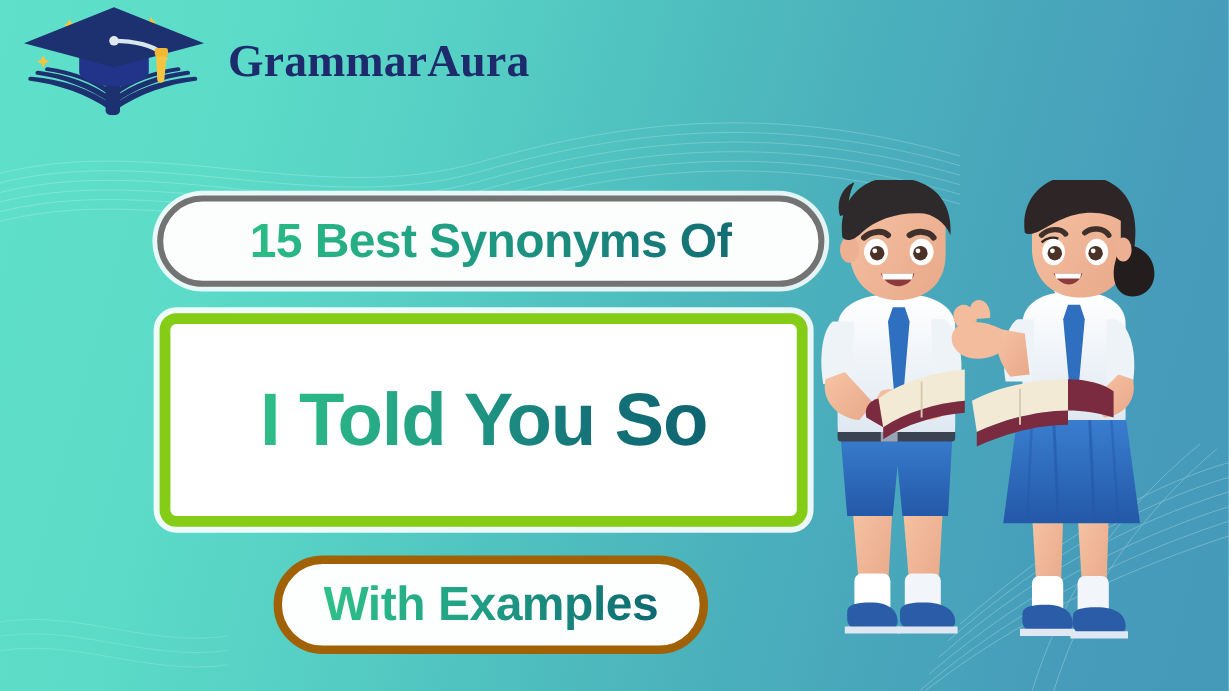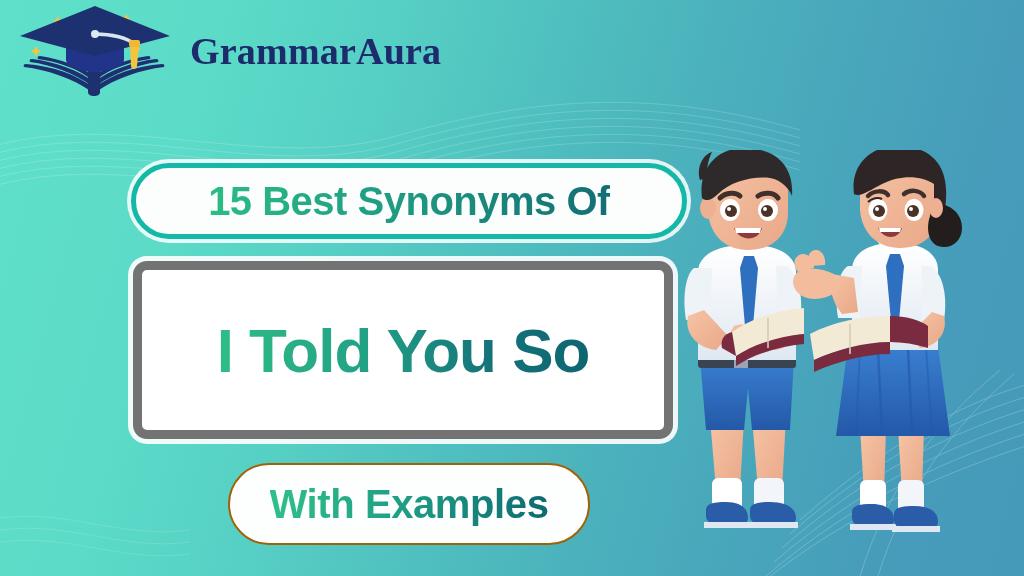--- a/index.html
+++ b/index.html
@@ -52,21 +52,21 @@
   }
 
   
   .pill-top {
     position: absolute;
     left: 131px;
     top: 163px;
     width: 556px;
     height: 76px;
     background: #fbfefd;
-    border: 5px solid #14b8a6;
+    border: 5px solid #737373;
     border-radius: 40px;
     box-shadow: 0 0 0 4px rgba(255,255,255,0.85);
     display: flex;
     align-items: center;
     justify-content: center;
   }
   .pill-top-text {
     font-size: 40px;
     font-weight: 700;
     letter-spacing: -0.5px;
@@ -77,21 +77,21 @@
     white-space: nowrap;
   }
 
   .main-box {
     position: absolute;
     left: 133px;
     top: 261px;
     width: 540px;
     height: 178px;
     background: #ffffff;
-    border: 9px solid #737373;
+    border: 9px solid #84cc16;
     border-radius: 14px;
     box-shadow: 0 0 0 5px rgba(255,255,255,0.9);
     display: flex;
     align-items: center;
     justify-content: center;
   }
   .main-box-text {
     font-size: 62px;
     font-weight: 700;
     letter-spacing: -1px;
@@ -102,21 +102,21 @@
     white-space: nowrap;
   }
 
   .pill-bottom {
     position: absolute;
     left: 228px;
     top: 463px;
     width: 362px;
     height: 82px;
     background: #fdfefe;
-    border: 2px solid #a16207;
+    border: 7px solid #a16207;
     border-radius: 42px;
     display: flex;
     align-items: center;
     justify-content: center;
   }
   .pill-bottom-text {
     font-size: 40px;
     font-weight: 700;
     letter-spacing: -0.4px;
     background: linear-gradient(90deg, #2fc08a 0%, #20a085 45%, #0f6a72 100%);

